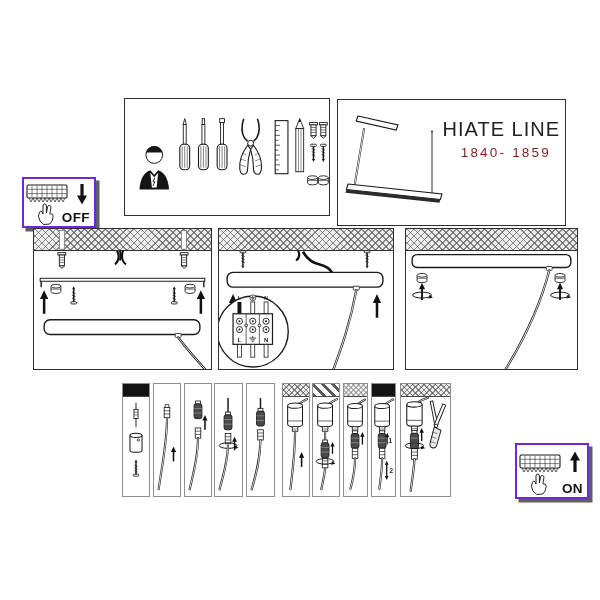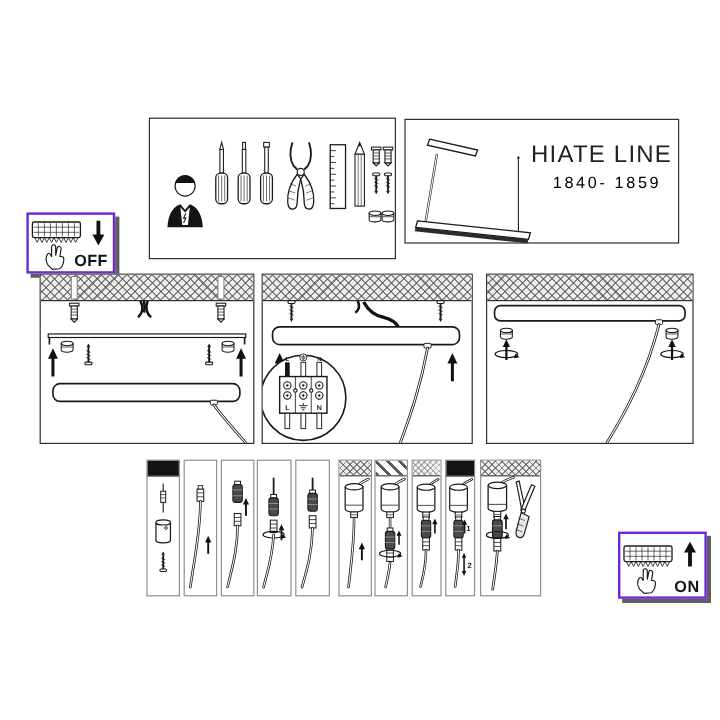--- a/index.html
+++ b/index.html
@@ -21,21 +21,21 @@
   .hatch-b{background-color:#fdfdfd;
     background-image:repeating-linear-gradient(45deg,#5a5a5a 0 2.4px,transparent 2.4px 7px);}
   .hatch-c{background-color:#f3f3f3;
     background-image:repeating-linear-gradient(45deg,rgba(120,120,120,.5) 0 1px,transparent 1px 3.5px),
                      repeating-linear-gradient(135deg,rgba(120,120,120,.5) 0 1px,transparent 1px 3.5px);}
   .bband-black{background:#141414;}
   .art{position:absolute;inset:0;width:100%;height:100%;}
   .cbl{stroke:#1a1a1a;stroke-width:2.3;fill:none;stroke-linecap:round;}
   .cblc{stroke:#ffffff;stroke-width:0.9;fill:none;stroke-linecap:round;}
   .lamp-title{position:absolute;right:5px;top:18px;font-size:20px;letter-spacing:1px;color:#222;}
-  .lamp-model{position:absolute;right:14px;top:45px;font-size:13.5px;letter-spacing:2.2px;color:#000000;}
+  .lamp-model{position:absolute;right:14px;top:45px;font-size:13.5px;letter-spacing:2.2px;color:#7f1d1d;}
   .sw-label{position:absolute;right:4px;bottom:1px;font-size:13.5px;font-weight:600;letter-spacing:.4px;color:#141414;}
 </style>
 </head>
 <body>
 
 <svg width="0" height="0" style="position:absolute" aria-hidden="true">
   <defs>
     <g id="g-anchor" fill="#fff" stroke="#1a1a1a" stroke-width="0.9">
       <rect x="-4" y="0" width="8" height="2.4"></rect>
       <rect x="-2.6" y="2.4" width="5.2" height="11"></rect>
@@ -156,21 +156,21 @@
       </g>
       <use href="#g-anchor" x="191" y="24"></use>
       <use href="#g-anchor" x="201" y="24"></use>
       <use href="#g-screw" x="191" y="46"></use>
       <use href="#g-screw" x="201" y="46"></use>
       <use href="#g-capnut" x="190" y="80"></use>
       <use href="#g-capnut" x="201" y="80"></use>
     </svg>
   </div>
 
-  <div class="box frame-dark" style="left:337px;top:99px;width:229px;height:104px;">
+  <div class="box frame-dark" style="left:337px;top:99px;width:229px;height:127px;">
     <svg class="abs" style="left:0;top:0;width:120px;height:117px;" viewBox="0 0 120 117">
       <path d="M20,16 l40,9 -1.8,5 -40,-9 z" fill="#fff" stroke="#1a1a1a" stroke-width="1.1"></path>
       <path class="cbl" style="stroke-width:1.9" d="M26,29 L16,89"></path>
       <path class="cblc" d="M26,29 L16,89"></path>
       <circle cx="94" cy="31.5" r="1" fill="#1a1a1a"></circle>
       <line x1="94" y1="32.5" x2="94" y2="96" stroke="#1a1a1a" stroke-width="0.9"></line>
       <path d="M10,84 l94,10 -1.6,5.5 -94,-10 z" fill="#fff" stroke="#1a1a1a" stroke-width="1.1"></path>
       <path d="M8.4,89.5 L102.4,99.5 l-0.9,3.2 L7.5,92.7 z" fill="#2b2b2b"></path>
     </svg>
     <div class="lamp-title">HIATE LINE</div>

